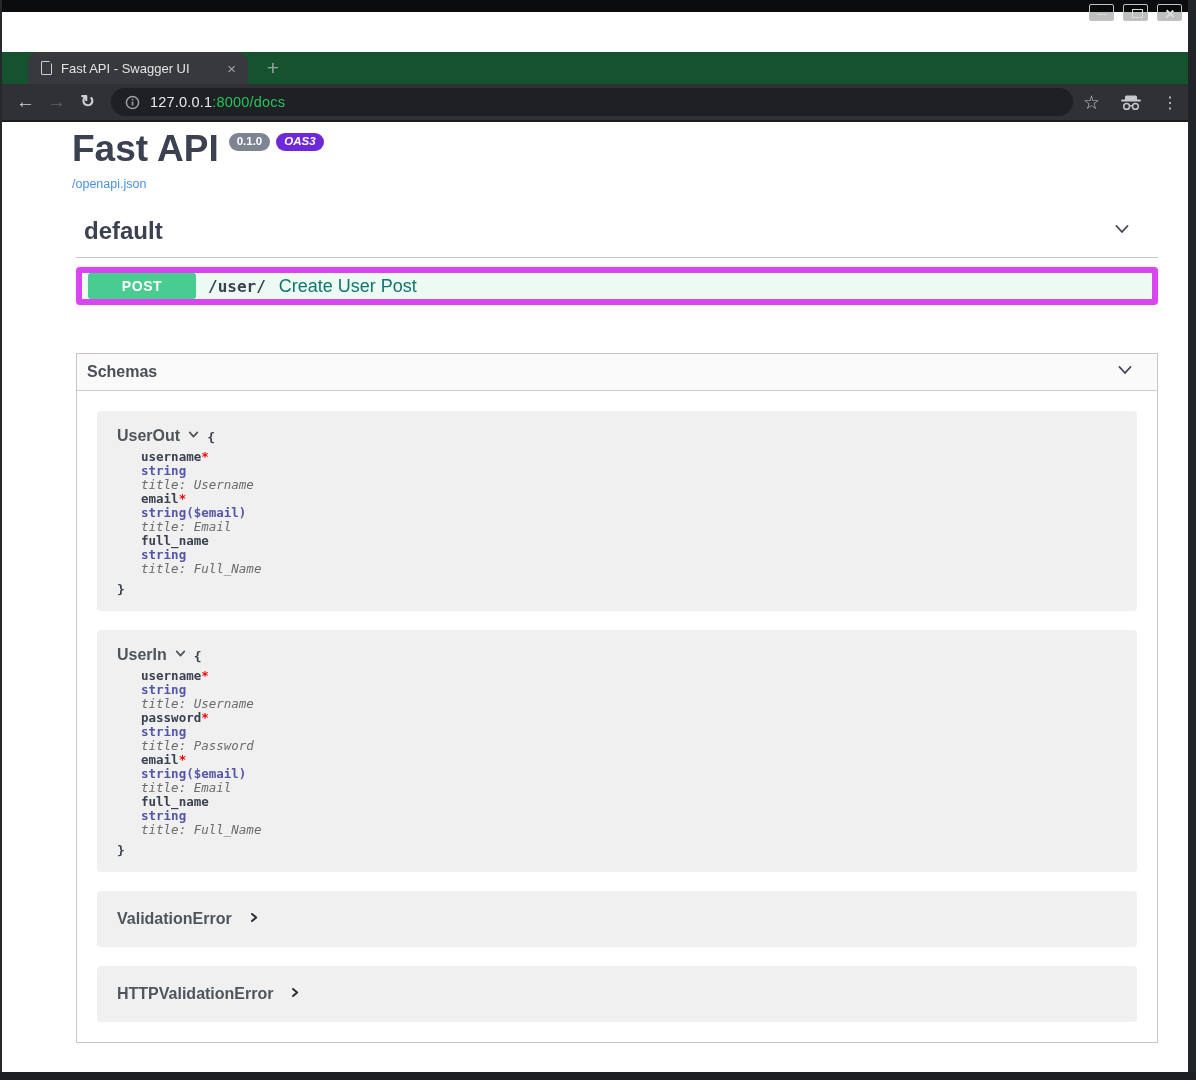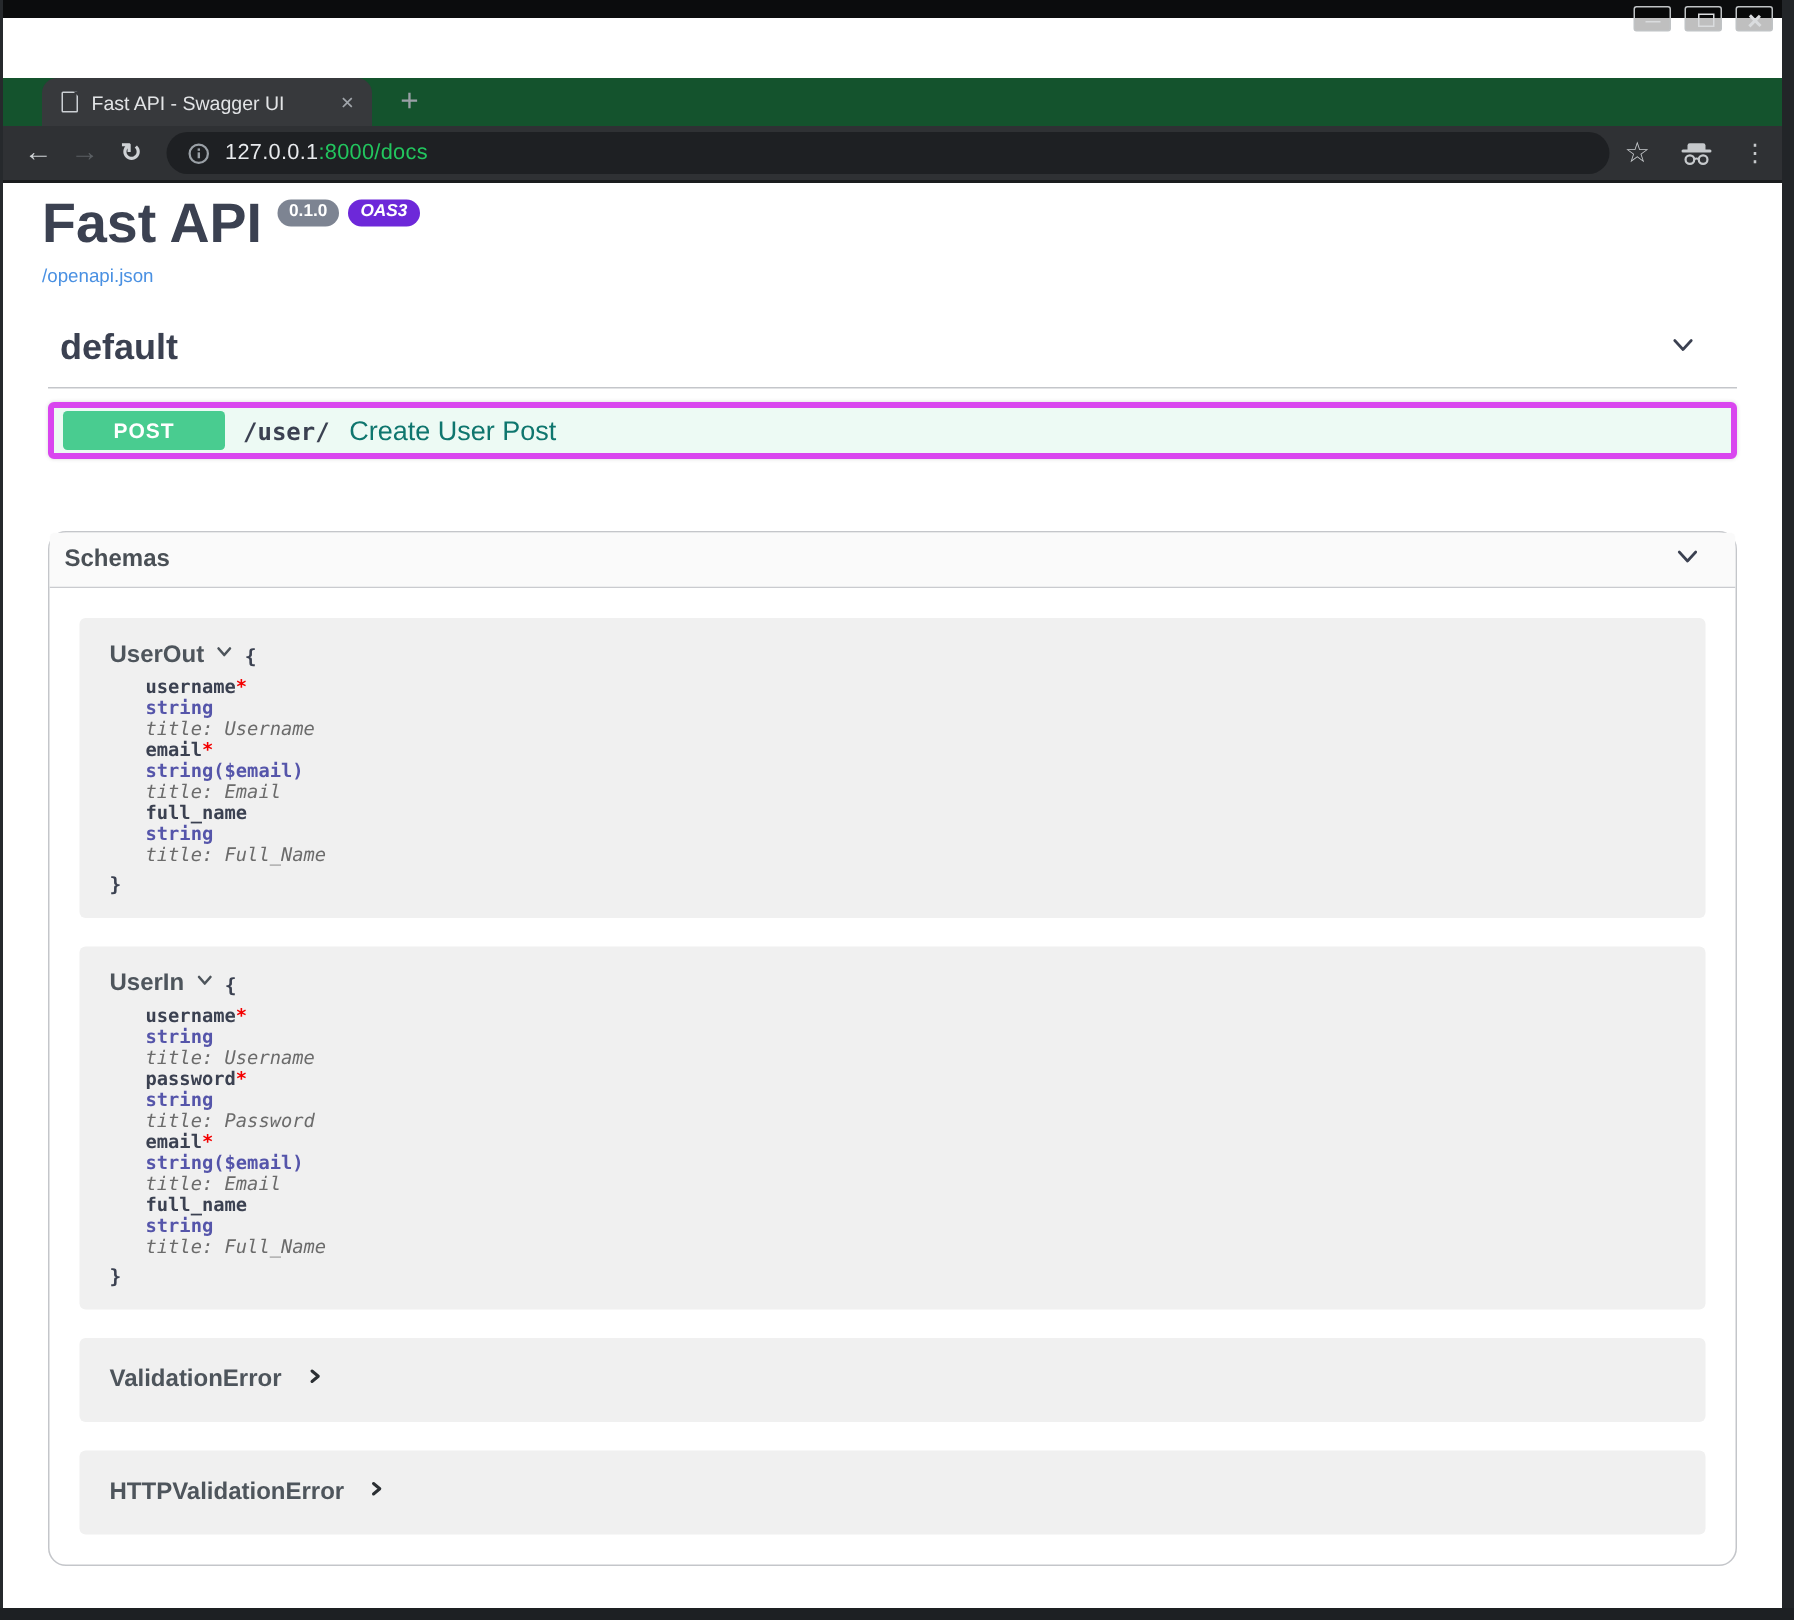--- a/index.html
+++ b/index.html
@@ -49,45 +49,45 @@
   .ico-reload { color:#cfd2d5; font-size:17px; font-weight:bold; }
   .omnibox { flex:1; height:28px; background:#1e2023; border-radius:14px; margin:0 10px 0 8px;
     display:flex; align-items:center; gap:10px; padding:0 14px; }
   .url-text { font-size:14.5px; color:#e8eaed; letter-spacing:.2px; }
   .url-dim { color:#22c55e; }
   .tb-right { display:flex; align-items:center; gap:20px; margin-right:8px; flex:0 0 auto; }
   .ico-star { color:#c6c9cc; font-size:19px; }
   .ico-menu { color:#c6c9cc; font-size:16px; letter-spacing:0; }
 
   
-  .content { position:absolute; top:82px; left:2px; right:8px; bottom:8px; background:#fff; overflow:hidden; }
+  .content { position:absolute; top:82px; left:2px; right:8px; bottom:8px; background:#fff; overflow:hidden;padding-left:44px; }
   .info { padding:46px 0 0 26px; }
   .title-row { display:flex; align-items:flex-start; gap:10px; }
   .api-title { font-size:37px; font-weight:bold; color:#3b4151; line-height:42px; }
   .badges { display:flex; gap:6px; margin-top:5px; }
   .badge { font-size:11.5px; font-weight:bold; color:#fff; padding:3px 8px 4px; border-radius:10px; line-height:11px; }
   .badge-version { background:#7d8492; }
   .badge-oas { background:#6d28d9;font-style:italic; }
   .spec-link { display:inline-block; margin-top:7px; font-size:12.5px; color:#4990e2; text-decoration:none; }
 
   .tag-section { margin:25px 30px 0; }
   .tag-row { display:flex; justify-content:space-between; align-items:center;
     padding:0 26px 12px 8px; border-bottom:1px solid rgba(59,65,81,.3); }
   .tag-name { font-size:24px; font-weight:bold; color:#3b4151; }
 
-  .opblock { margin-top:9px; height:38px; border:4px solid #d946ef; background:#edfaf4;
+  .opblock { margin-top:9px; height:38px; border:6px solid #d946ef; background:#edfaf4;
     border-radius:4px; display:flex; align-items:center; padding:0 6px;
     box-shadow:0 0 3px rgba(0,0,0,.15); }
   .method-btn { width:108px; height:26px; background:#49cc90; border-radius:3px; border:none;
     color:#fff; font-weight:bold; font-size:14px; letter-spacing:.6px;
     display:flex; align-items:center; justify-content:center; font-family:"Liberation Sans",sans-serif; }
   .op-path { margin-left:12px; font-family:"DejaVu Sans Mono", monospace; font-size:16px; font-weight:600; color:#3b4151; }
   .op-summary { margin-left:13px; font-size:18px; color:#0f766e; }
 
-  .models-section { margin:48px 30px 2px; border:1px solid rgba(59,65,81,.3); border-radius:12px; }
+  .models-section { margin:48px 30px 2px; border:1px solid rgba(59,65,81,.3); border-radius:0; }
   .models-header { height:37px; display:flex; justify-content:space-between; align-items:center;
     padding:0 22px 0 10px; background:#fafafa; border-bottom:1px solid rgba(59,65,81,.25);
     border-radius:4px 4px 0 0; cursor:pointer; }
   .models-title { font-size:16px; font-weight:bold; color:#4a5056; }
   .models-body { padding:20px; }
 
   .model-box { background:#f0f0f0; border-radius:4px; padding:16px 20px 14px; margin-bottom:19px; }
   .model-box:last-child { margin-bottom:0; }
   .model-title-row { display:flex; align-items:flex-end; gap:7px; }
   .model-name { font-size:16px; font-weight:bold; color:#4e555c; }

